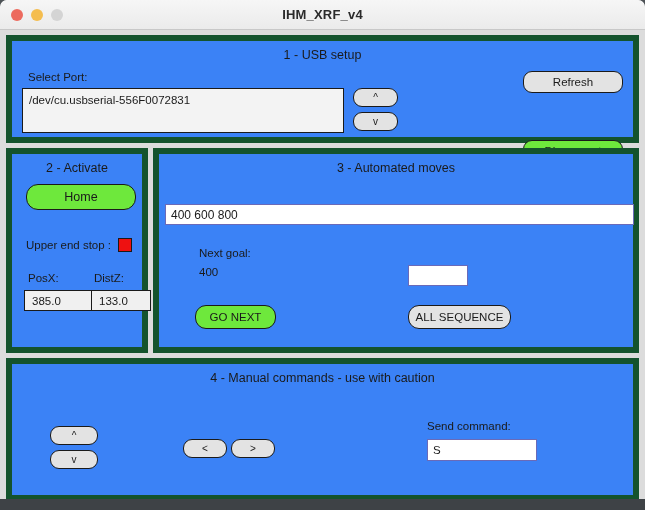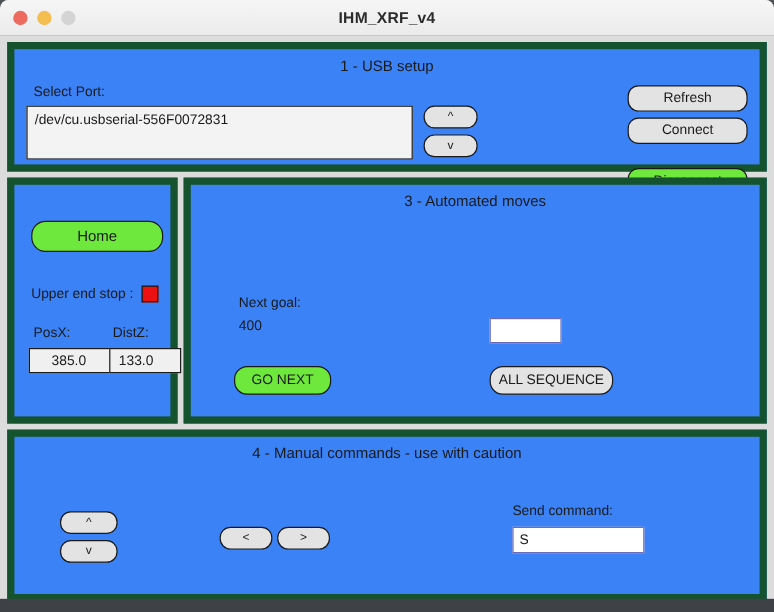--- a/index.html
+++ b/index.html
@@ -196,21 +196,21 @@
     font-size: 11.5px; color: #1a1a1a;
   }
   #posx-field {
     position: absolute; left: 12px; top: 136px;
     width: 84px; height: 21px;
     background: #f0f0f0;
     border: 1.3px solid #1a1a1a;
     font-size: 11.5px;
     color: #1a1a1a;
     display: flex; align-items: center;
-    padding-left: 18px;
+    padding-left: 7px;
   }
   #distz-field {
     position: absolute; left: 79px; top: 136px;
     width: 60px; height: 21px;
     background: #f0f0f0;
     border: 1.3px solid #1a1a1a;
     font-size: 11.5px;
     color: #1a1a1a;
     display: flex; align-items: center;
     padding-left: 7px;
@@ -378,45 +378,46 @@
         <div id="select-port-label">Select Port:</div>
 
         <div id="port-list">
           <div class="port-item">/dev/cu.usbserial-556F0072831</div>
         </div>
 
         <div class="arrow-btn" id="port-up">^</div>
         <div class="arrow-btn" id="port-down">v</div>
 
         <div class="side-btn" id="btn-refresh">Refresh</div>
-        <div class="side-btn" id="btn-connect">Connect</div>
         <div class="side-btn" id="btn-disconnect">Disconnect</div>
       </div>
     </div>
 
     <div id="midrow">
 
       <div class="panel" id="sec2">
+        <div class="panel-title">2 - Activate</div>
 
         <div id="endstop-row">
           <span id="endstop-label">Upper end stop :</span>
           <span id="endstop-led"></span>
         </div>
 
         <div id="btn-home">Home</div>
 
         <div id="posx-label">PosX:</div>
         <div id="distz-label">DistZ:</div>
         <div id="posx-field">385.0</div>
         <div id="distz-field">133.0</div>
       </div>
 
       <div class="panel" id="sec3">
         <div class="panel-title">3 - Automated moves</div>
 
+        <div id="xpos-input">400 600 800</div>
 
         <div id="nextgoal-label">Next goal:</div>
         <div id="nextgoal-value">400</div>
 
         <div id="pause-input"></div>
 
         <div id="btn-allseq">ALL SEQUENCE</div>
         <div id="btn-gonext">GO NEXT</div>
       </div>
     </div>

